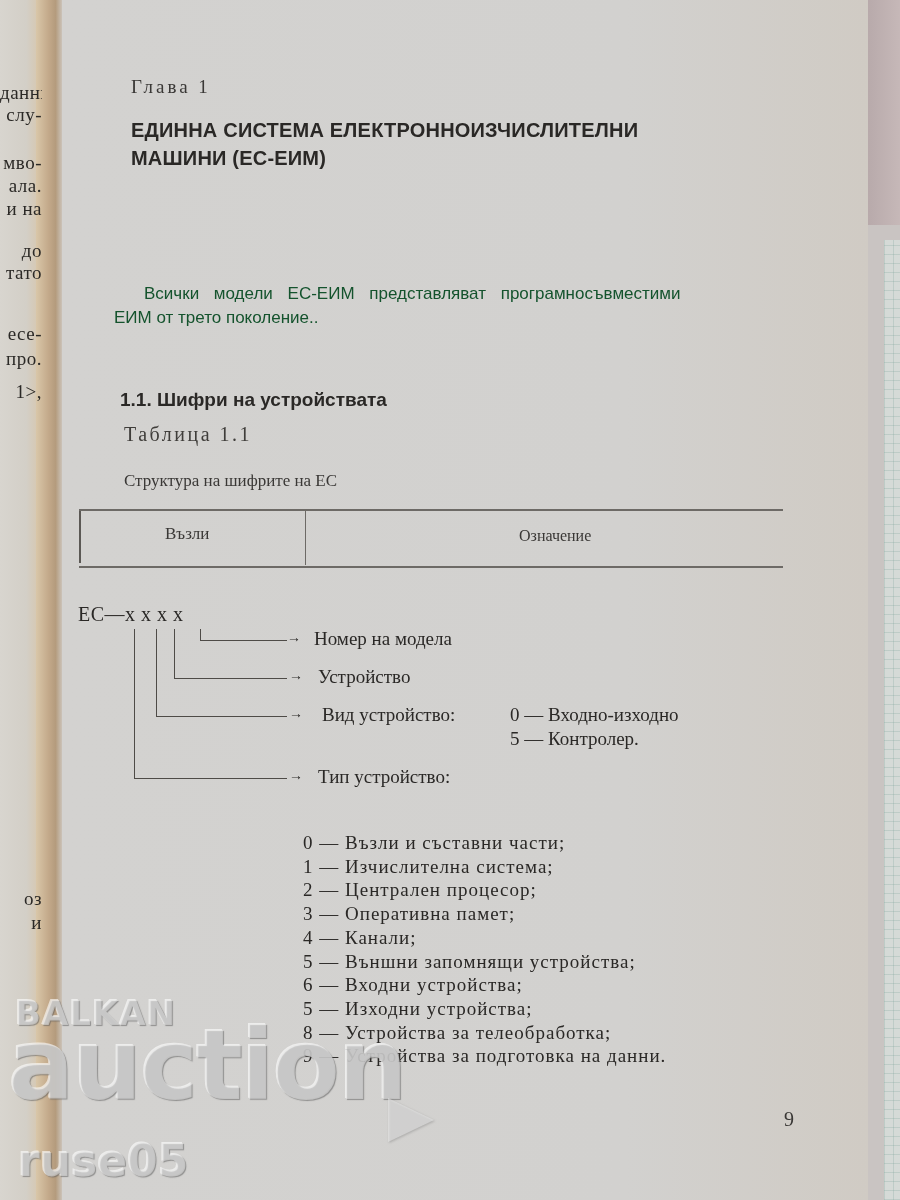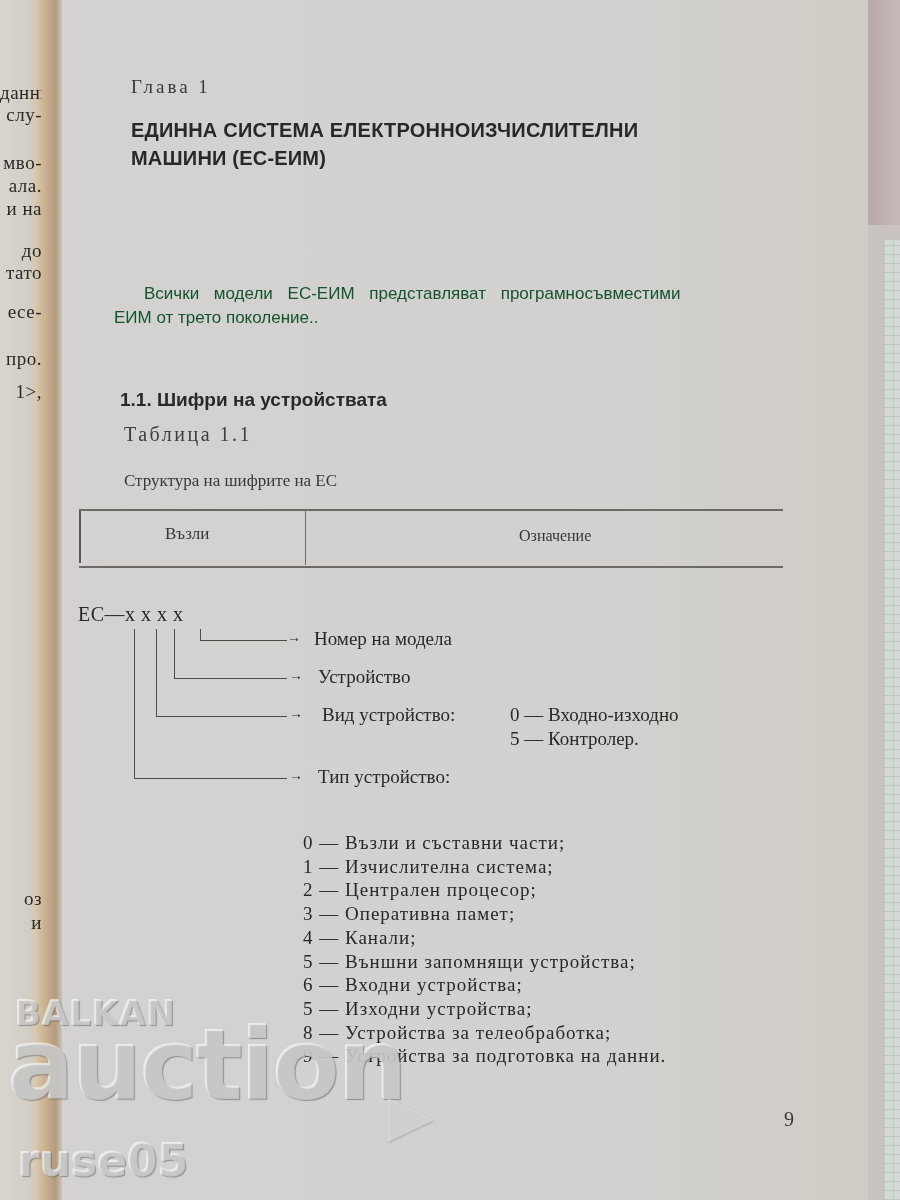--- a/index.html
+++ b/index.html
@@ -101,21 +101,21 @@
 <div class="left-edge"></div>
 <div class="main-page"></div>
 
 <div class="left-fragment" style="top:82px">данни</div>
 <div class="left-fragment" style="top:104px">слу-</div>
 <div class="left-fragment" style="top:152px">мво-</div>
 <div class="left-fragment" style="top:175px">ала.</div>
 <div class="left-fragment" style="top:198px">и на</div>
 <div class="left-fragment" style="top:240px">до</div>
 <div class="left-fragment" style="top:262px">тато</div>
-<div class="left-fragment" style="top:301px">есе-</div>
+<div class="left-fragment" style="top:323px">есе-</div>
 <div class="left-fragment" style="top:348px">про.</div>
 <div class="left-fragment" style="top:381px">1&gt;,</div>
 <div class="left-fragment" style="top:888px">оз</div>
 <div class="left-fragment" style="top:912px">и</div>
 
 <div class="abs chapter-label">Глава 1</div>
 <div class="abs chapter-title">
   <div>ЕДИННА СИСТЕМА ЕЛЕКТРОННОИЗЧИСЛИТЕЛНИ</div>
   <div>МАШИНИ (ЕС-ЕИМ)</div>
 </div>

